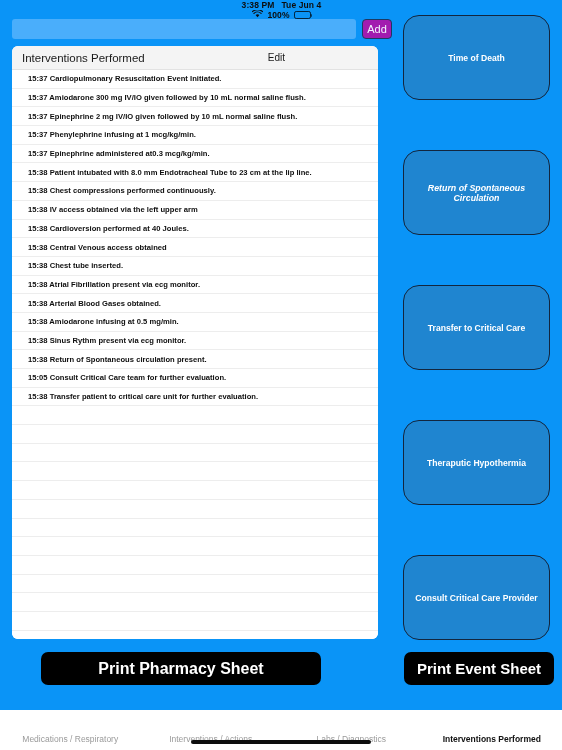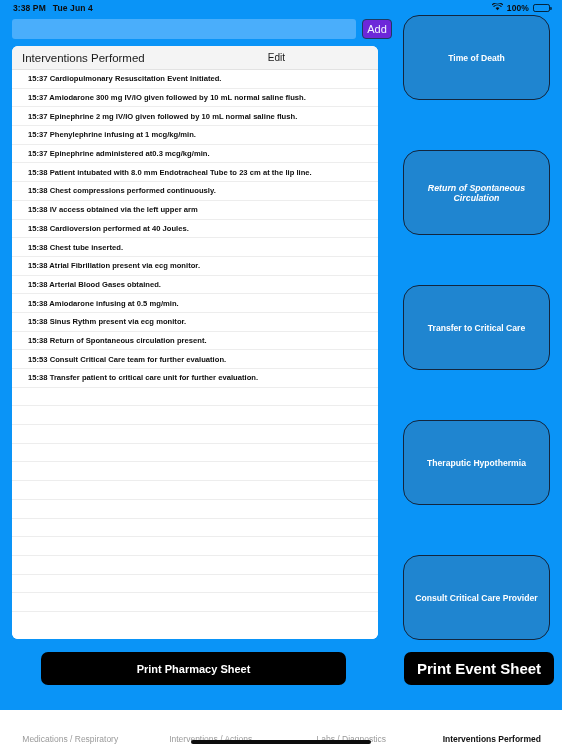--- a/index.html
+++ b/index.html
@@ -21,20 +21,21 @@
     height: 15px;
     width: 100%;
     display: flex;
     align-items: center;
     justify-content: space-between;
     padding: 0 12px 0 13px;
     color: #0d0d0d;
     font-size: 8.5px;
     font-weight: 700;
     letter-spacing: 0.1px;
+    flex-direction: column;
   }
   .status-left { display: flex; align-items: center; gap: 7px; }
   .status-right { display: flex; align-items: center; gap: 4px; }
 
   .wifi-icon { display: block; }
   .battery-icon {
     width: 17px; height: 8px;
     border: 1px solid rgba(0,0,0,0.75);
     border-radius: 2.2px;
     position: relative;
@@ -82,21 +83,21 @@
     font-family: "Liberation Sans", sans-serif;
     font-size: 11px;
     color: #ffffff;
     padding: 0 6px;
   }
   .entry-field::placeholder { color: rgba(255,255,255,0.75); }
 
   .add-button {
     width: 30px;
     height: 20px;
-    background: #6d28d9;
+    background: #a21caf;
     border: 1.2px solid #1b3a63;
     border-radius: 4px;
     color: #f2f7ff;
     font-size: 11px;
     font-family: "Liberation Sans", sans-serif;
     font-weight: 400;
     line-height: 17px;
     text-align: center;
     cursor: pointer;
     padding: 0;
@@ -198,22 +199,22 @@
     color: #ffffff;
     font-family: "Liberation Sans", sans-serif;
     font-weight: 700;
     cursor: pointer;
     display: flex;
     align-items: center;
     justify-content: center;
   }
   #print-pharmacy {
     left: 41px; top: 0;
-    width: 305px; height: 33px;
-    font-size: 11px;
+    width: 280px; height: 33px;
+    font-size: 16px;
     text-align: center;
   }
   #print-event {
     left: 404px; top: 0;
     width: 150px; height: 33px;
     font-size: 15px;
   }
 
   
   .tab-bar {
@@ -289,27 +290,28 @@
       <div class="list-body" id="list-body">
           <div class="list-row">15:37 Cardiopulmonary Resuscitation Event Initiated.</div>
           <div class="list-row">15:37 Amiodarone 300 mg IV/IO given followed by 10 mL normal saline flush.</div>
           <div class="list-row">15:37 Epinephrine 2 mg IV/IO given followed by 10 mL normal saline flush.</div>
           <div class="list-row">15:37 Phenylephrine infusing at 1 mcg/kg/min.</div>
           <div class="list-row">15:37 Epinephrine administered at0.3 mcg/kg/min.</div>
           <div class="list-row">15:38  Patient intubated with 8.0 mm Endotracheal Tube to 23 cm at the lip line.</div>
           <div class="list-row">15:38 Chest compressions performed continuously.</div>
           <div class="list-row">15:38 IV access obtained via the left upper arm</div>
           <div class="list-row">15:38  Cardioversion performed at 40 Joules.</div>
+          <div class="list-row">15:38 Central Venous access obtained</div>
           <div class="list-row">15:38 Chest tube inserted.</div>
           <div class="list-row">15:38 Atrial Fibrillation present via ecg monitor.</div>
           <div class="list-row">15:38 Arterial Blood Gases obtained.</div>
           <div class="list-row">15:38 Amiodarone infusing at 0.5 mg/min.</div>
           <div class="list-row">15:38 Sinus Rythm present via ecg monitor.</div>
           <div class="list-row">15:38 Return of Spontaneous circulation present.</div>
-          <div class="list-row">15:53 Consult Critical Care team for further evaluation.</div>
+          <div class="list-row">15:05 Consult Critical Care team for further evaluation.</div>
           <div class="list-row">15:38 Transfer patient to critical care unit for further evaluation.</div>
           <div class="list-row empty"></div>
           <div class="list-row empty"></div>
           <div class="list-row empty"></div>
           <div class="list-row empty"></div>
           <div class="list-row empty"></div>
           <div class="list-row empty"></div>
           <div class="list-row empty"></div>
           <div class="list-row empty"></div>
           <div class="list-row empty"></div>

